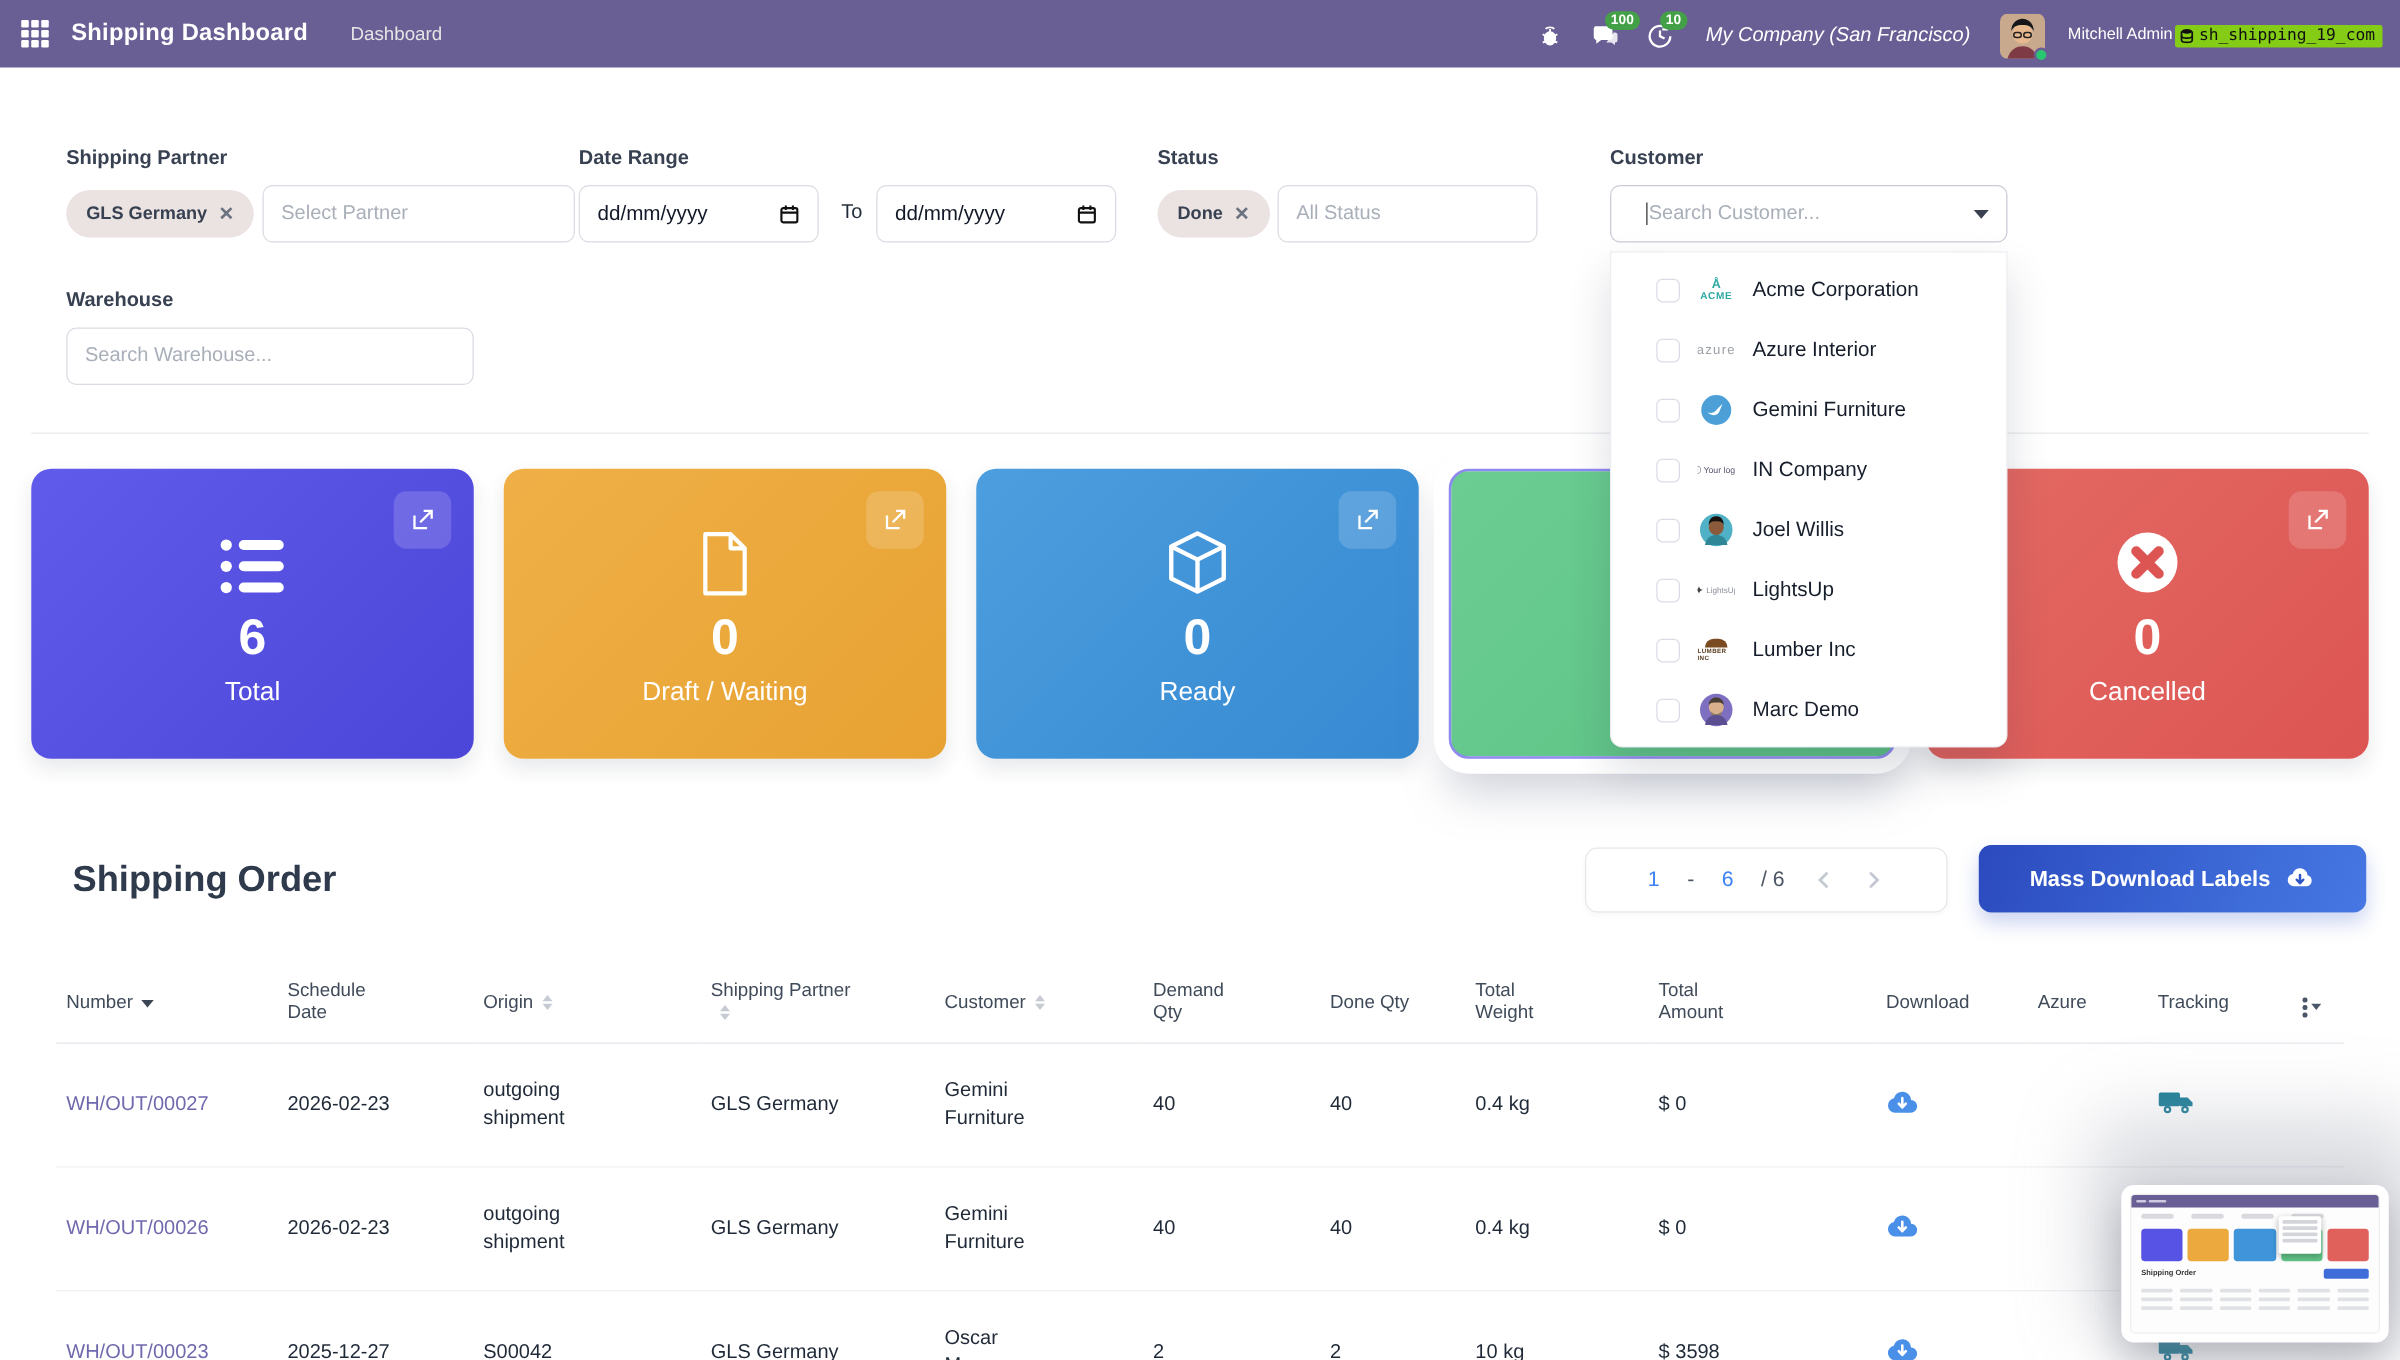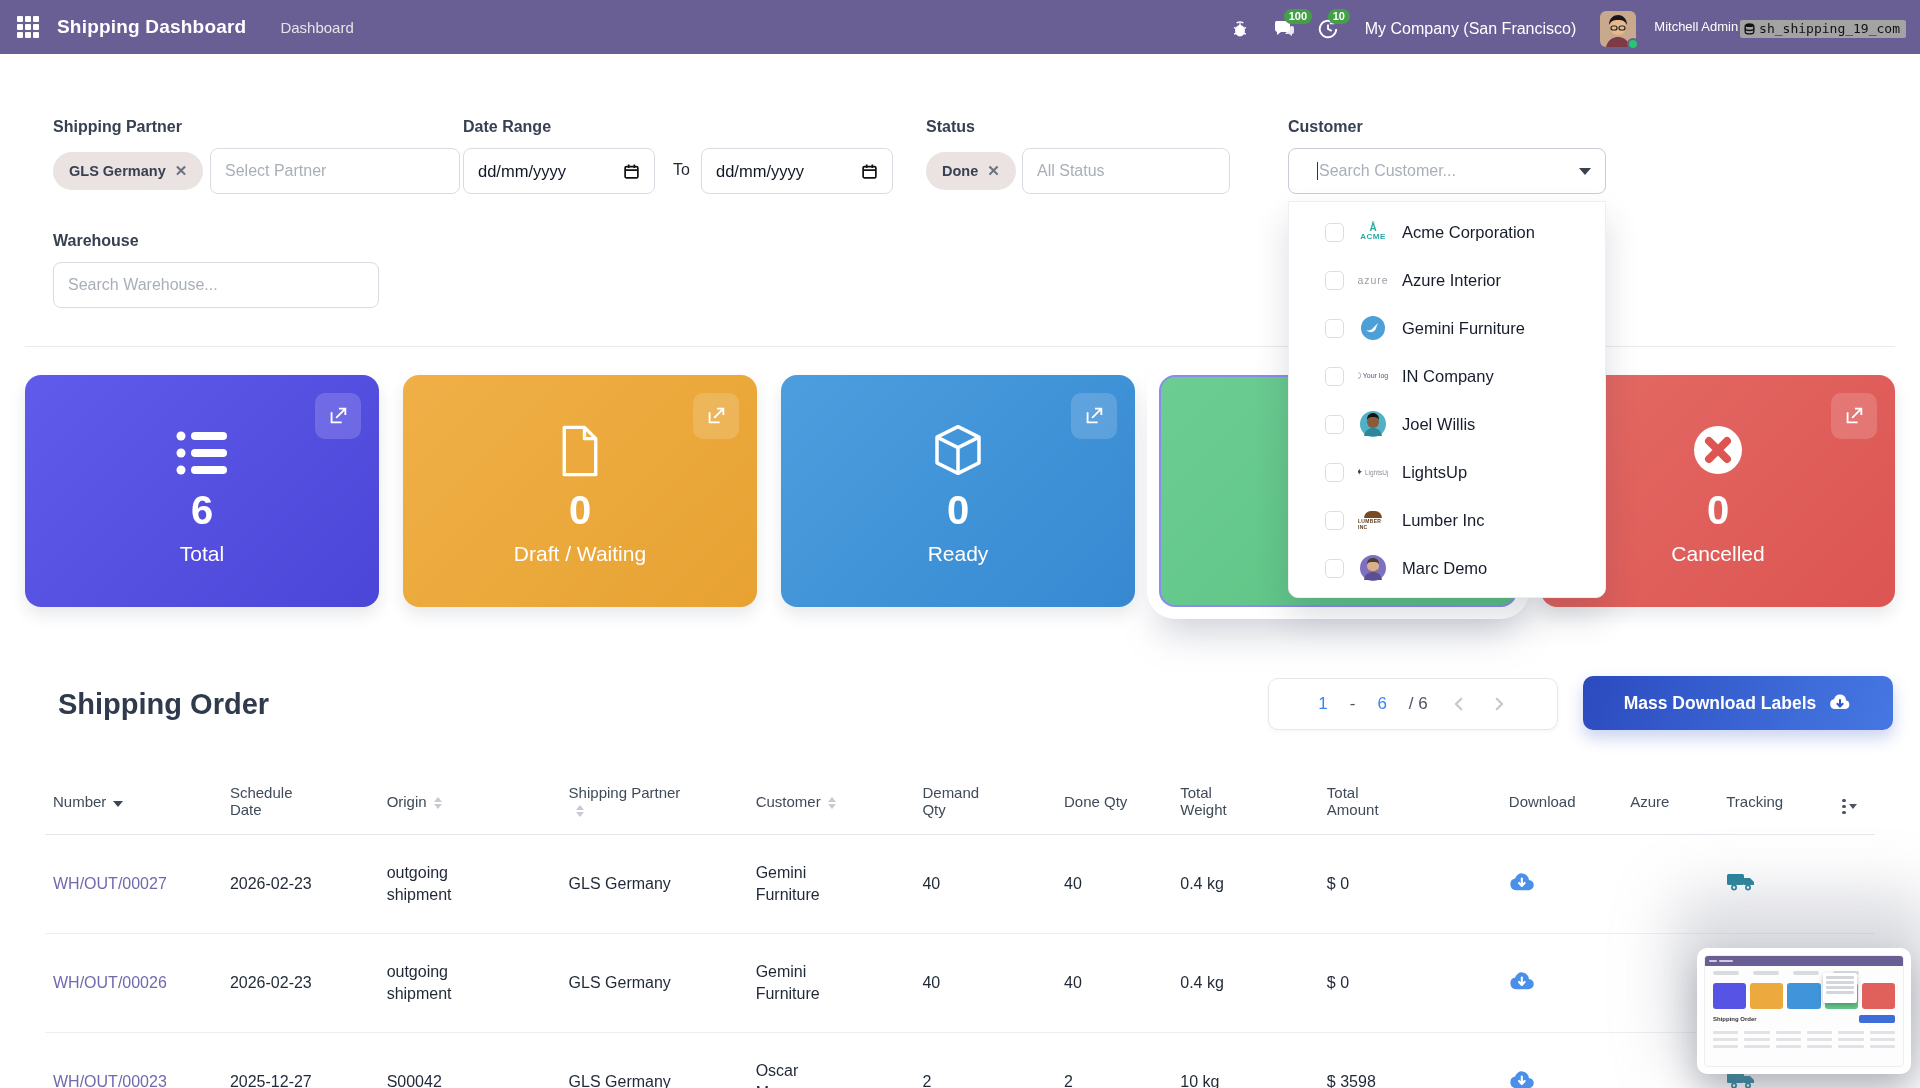--- a/index.html
+++ b/index.html
@@ -12,28 +12,28 @@
             display:flex; align-items:center; z-index:60; }
   .apps-grid { width:22px; height:22px; margin-left:17px; display:grid;
                grid-template-columns:repeat(3,6px); grid-template-rows:repeat(3,6px); gap:2px; cursor:pointer; }
   .apps-grid i { background:#fff; border-radius:1px; }
   .nav-title { color:#fff; font-size:19px; font-weight:700; margin-left:18px; letter-spacing:.2px; }
   .nav-menu { color:#e5e5e5; font-size:15px; margin-left:34px; cursor:pointer; }
   .nav-right { position:absolute; right:14px; top:0; height:58px; display:flex; align-items:center; gap:18px; }
   .nav-ico { position:relative; width:26px; height:26px; display:flex; align-items:center; justify-content:center; cursor:pointer; }
   .nav-badge { position:absolute; top:-7px; left:13px; background:#43A047; color:#fff; font-size:11px;
                font-weight:700; border-radius:9px; padding:1px 5px; line-height:13px; }
-  .nav-company { color:#fff; font-size:16px; margin:0 6px; white-space:nowrap; }
+  .nav-company { color:#fff; font-size:16px; margin:0 6px; white-space:nowrap;font-style:italic; }
   .nav-avatar { position:relative; width:36px; height:36px; border-radius:6px; overflow:visible; }
   .nav-avatar svg { border-radius:6px; display:block; }
   .presence-dot { position:absolute; right:-3px; bottom:-3px; width:12px; height:12px; border-radius:50%;
                   background:#28C76F; border:2px solid #695F94; }
   .user-block { display:flex; flex-direction:row; align-items:flex-start; gap:2px; }
   .user-name { color:#fff; font-size:13px; line-height:14px; }
-  .db-badge { display:flex; align-items:center; gap:4px; background:#a3a3a3; color:#111;
+  .db-badge { display:flex; align-items:center; gap:4px; background:#84cc16; color:#111;
               font-family:"DejaVu Sans Mono", monospace; font-size:13px; padding:1px 6px 2px 4px; border-radius:2px; }
 
   
   .flabel { position:absolute; font-size:16px; font-weight:700; color:#374151; }
   .tag { position:absolute; height:38px; display:inline-flex; align-items:center; gap:9px;
          background:#EBE2E2; border-radius:19px; padding:0 16px; font-size:14.5px; font-weight:600; color:#374151; }
   .tag .x { color:#6B7280; font-size:15px; font-weight:700; cursor:pointer; }
   .finput { position:absolute; height:46px; border:1px solid #DADCE3; border-radius:8px; background:#fff;
             font-size:16px; color:#1F2937; padding:0 14px; outline:none;
             font-family:"Liberation Sans", sans-serif; }

